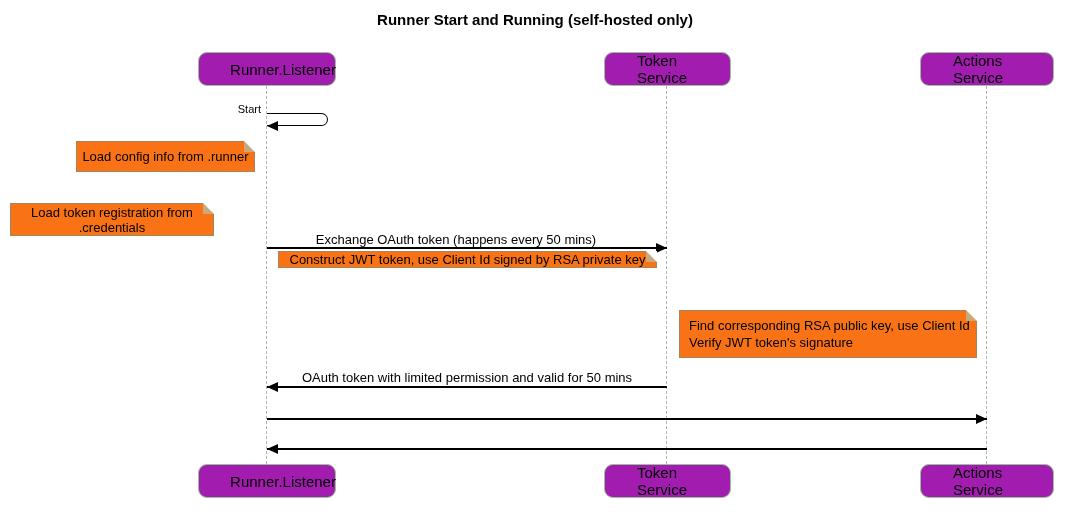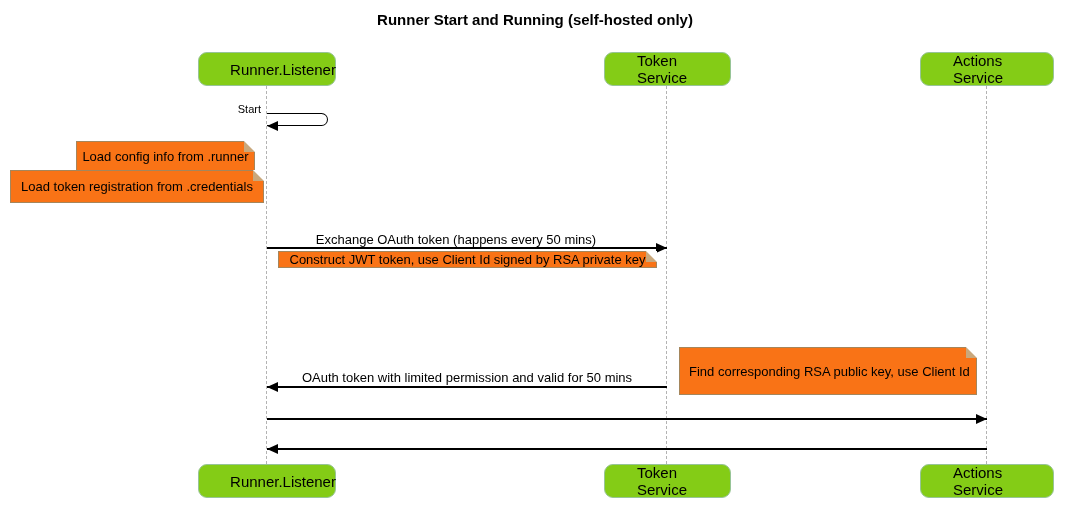--- a/index.html
+++ b/index.html
@@ -5,21 +5,21 @@
   html,body{margin:0;padding:0;background:#ffffff;}
   #stage{
     position:relative;width:1070px;height:525px;background:#ffffff;
     font-family:Liberation Sans, sans-serif;color:#000000;overflow:hidden;
   }
   .title{
     position:absolute;left:0;right:0;top:11px;text-align:center;
     font-size:15px;font-weight:bold;
   }
   .participant{
-    position:absolute;height:34px;background:#84cc16;border:1px solid #97c497;
+    position:absolute;height:34px;background:#a21caf;border:1px solid #97c497;
     border-radius:9px;display:flex;align-items:center;justify-content:center;
     font-size:15px;box-sizing:border-box;padding-left:32px;
   }
   .lifeline{
     position:absolute;top:86px;height:378px;width:0;
     border-left:1px dashed #b3b3b3;
   }
   .msg-label{
     position:absolute;font-size:13px;text-align:center;white-space:nowrap;
   }
@@ -74,37 +74,38 @@
 
   <div class="start-label">Start</div>
   <div class="selfloop"></div>
   <div class="head-left" style="left:267px;top:121px;"></div>
 
   <div class="note" style="left:76px;top:141px;width:179px;height:31px;">
     <span>Load config info from .runner</span>
     <span class="fold"></span>
   </div>
 
-  <div class="note" style="left:10px;top:170px;width:254px;height:33px;">
+  <div class="note" style="left:10px;top:203px;width:204px;height:33px;">
     <span>Load token registration from .credentials</span>
     <span class="fold"></span>
   </div>
 
   <div class="msg-label" style="left:256px;top:232px;width:400px;">Exchange OAuth token (happens every 50 mins)</div>
   <div class="msg-line" style="left:267px;top:247px;width:400px;"></div>
   <div class="head-right" style="left:656px;top:243px;"></div>
 
   <div class="note" style="left:278px;top:251px;width:379px;height:17px;">
     <span>Construct JWT token, use Client Id signed by RSA private key</span>
     <span class="fold"></span>
   </div>
 
-  <div class="note left-text" style="left:679px;top:310px;width:298px;height:48px;margin-top:37px;">
+  <div class="note left-text" style="left:679px;top:310px;width:298px;height:48px;">
     <span class="lines">
       <span>Find corresponding RSA public key, use Client Id</span>
+      <span>Verify JWT token's signature</span>
     </span>
     <span class="fold"></span>
   </div>
 
   <div class="msg-label" style="left:267px;top:370px;width:400px;">OAuth token with limited permission and valid for 50 mins</div>
   <div class="msg-line" style="left:267px;top:386px;width:400px;"></div>
   <div class="head-left" style="left:267px;top:382px;"></div>
 
   <div class="msg-line" style="left:267px;top:418px;width:720px;"></div>
   <div class="head-right" style="left:976px;top:414px;"></div>

